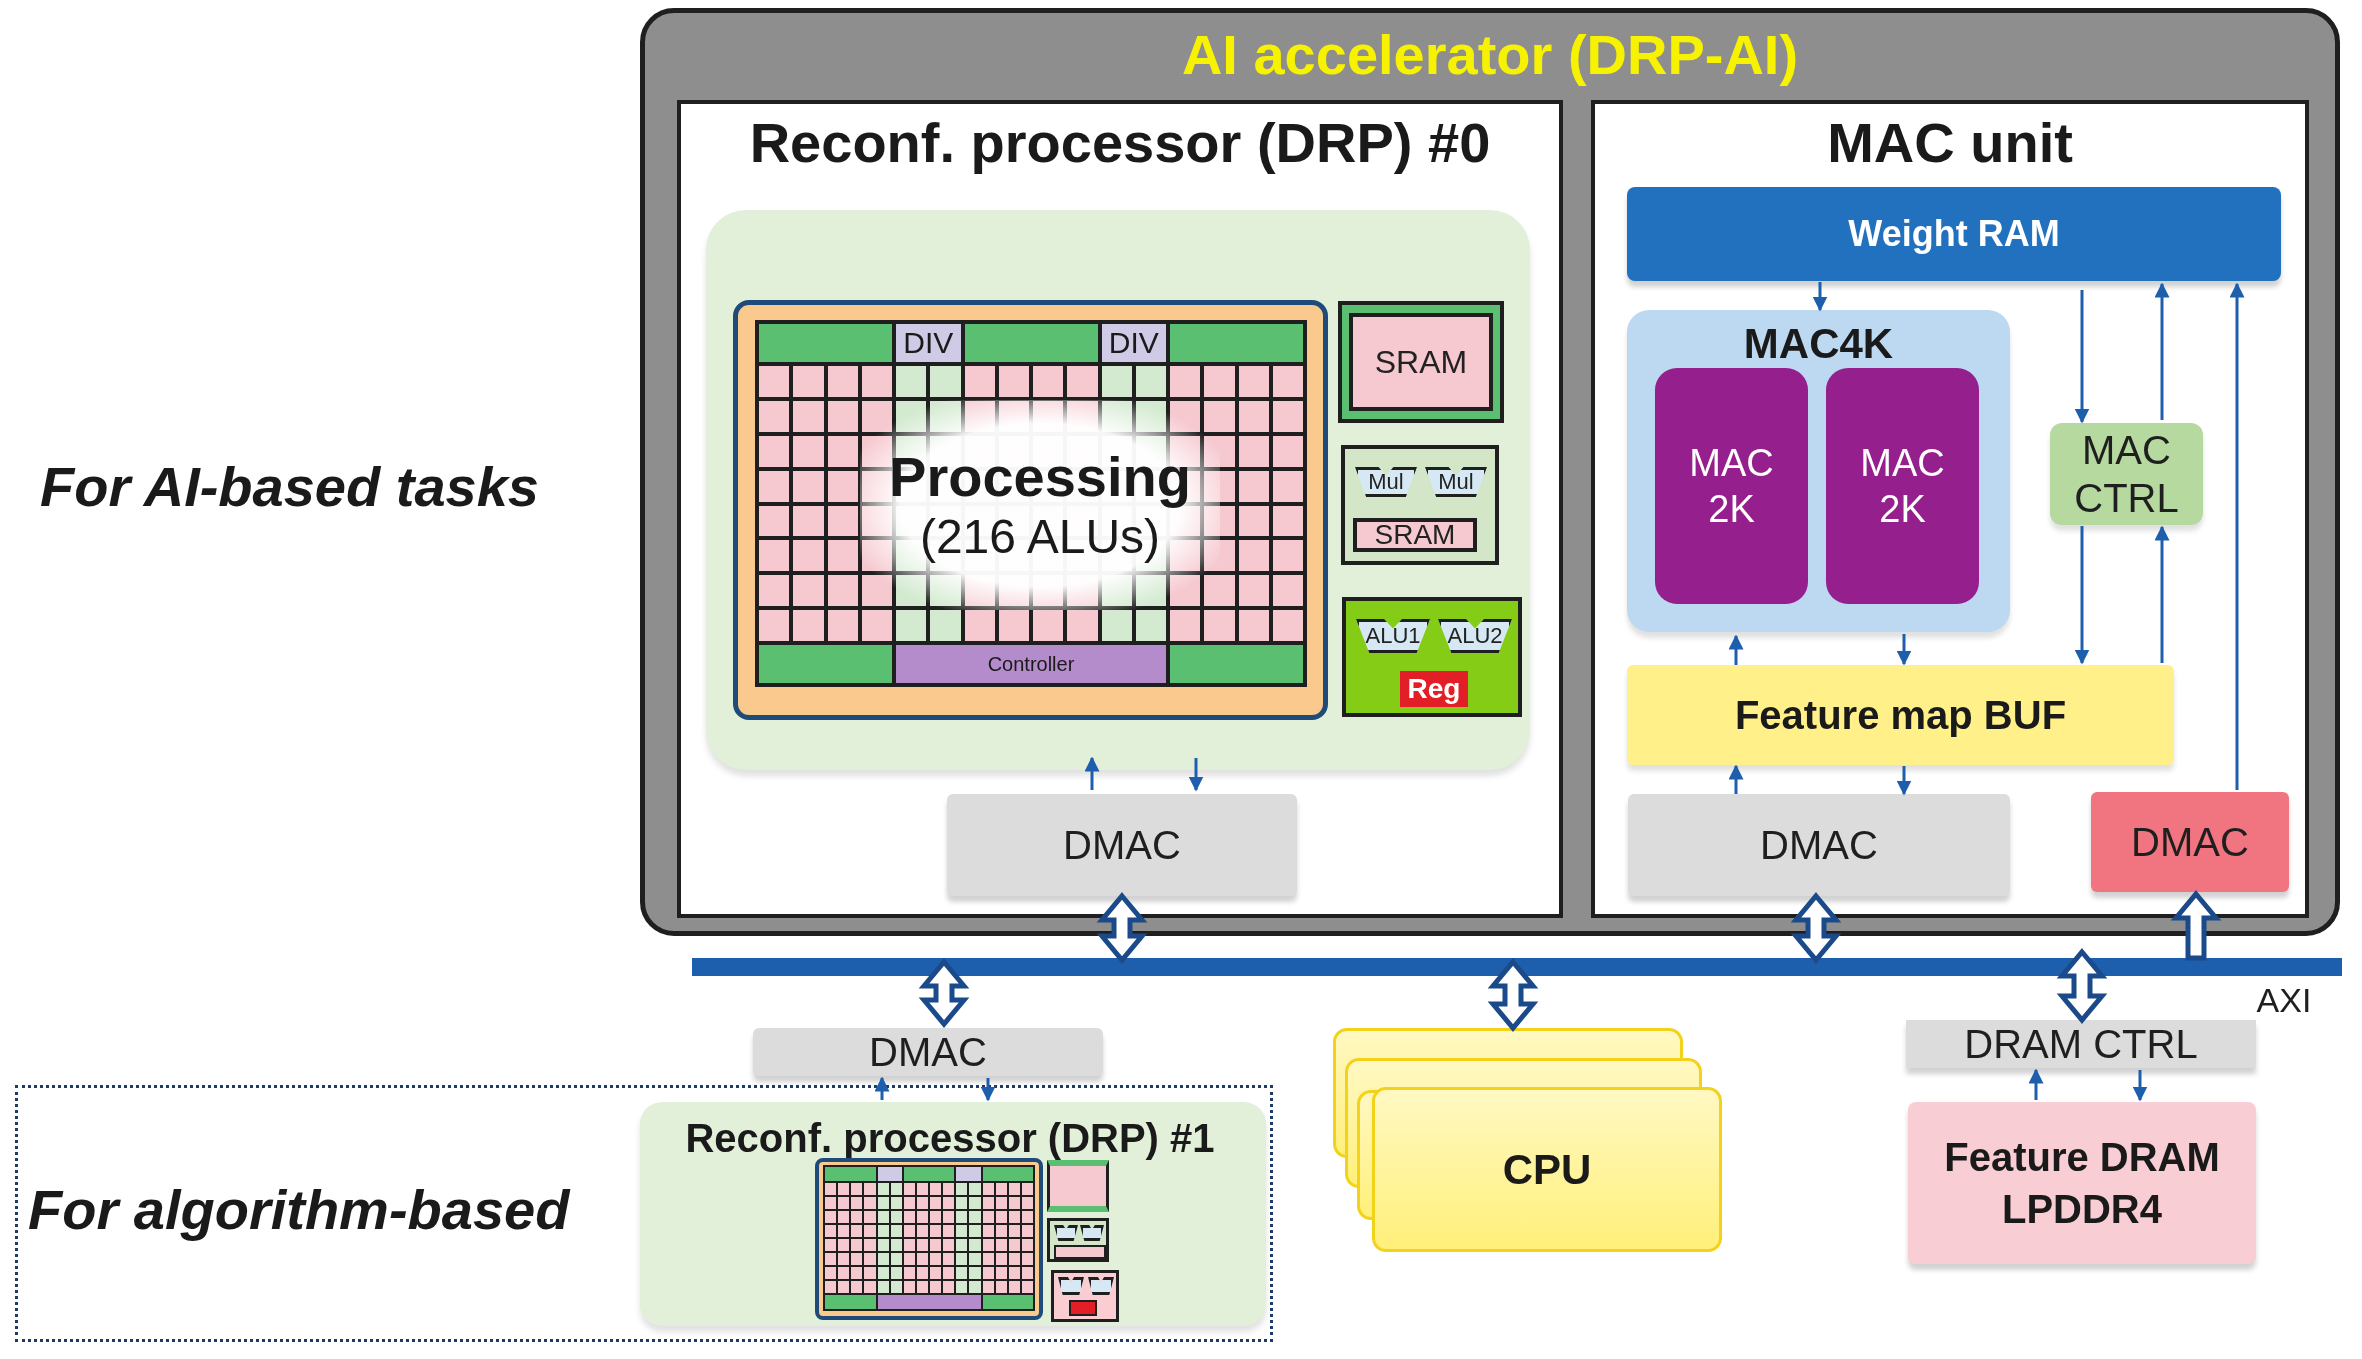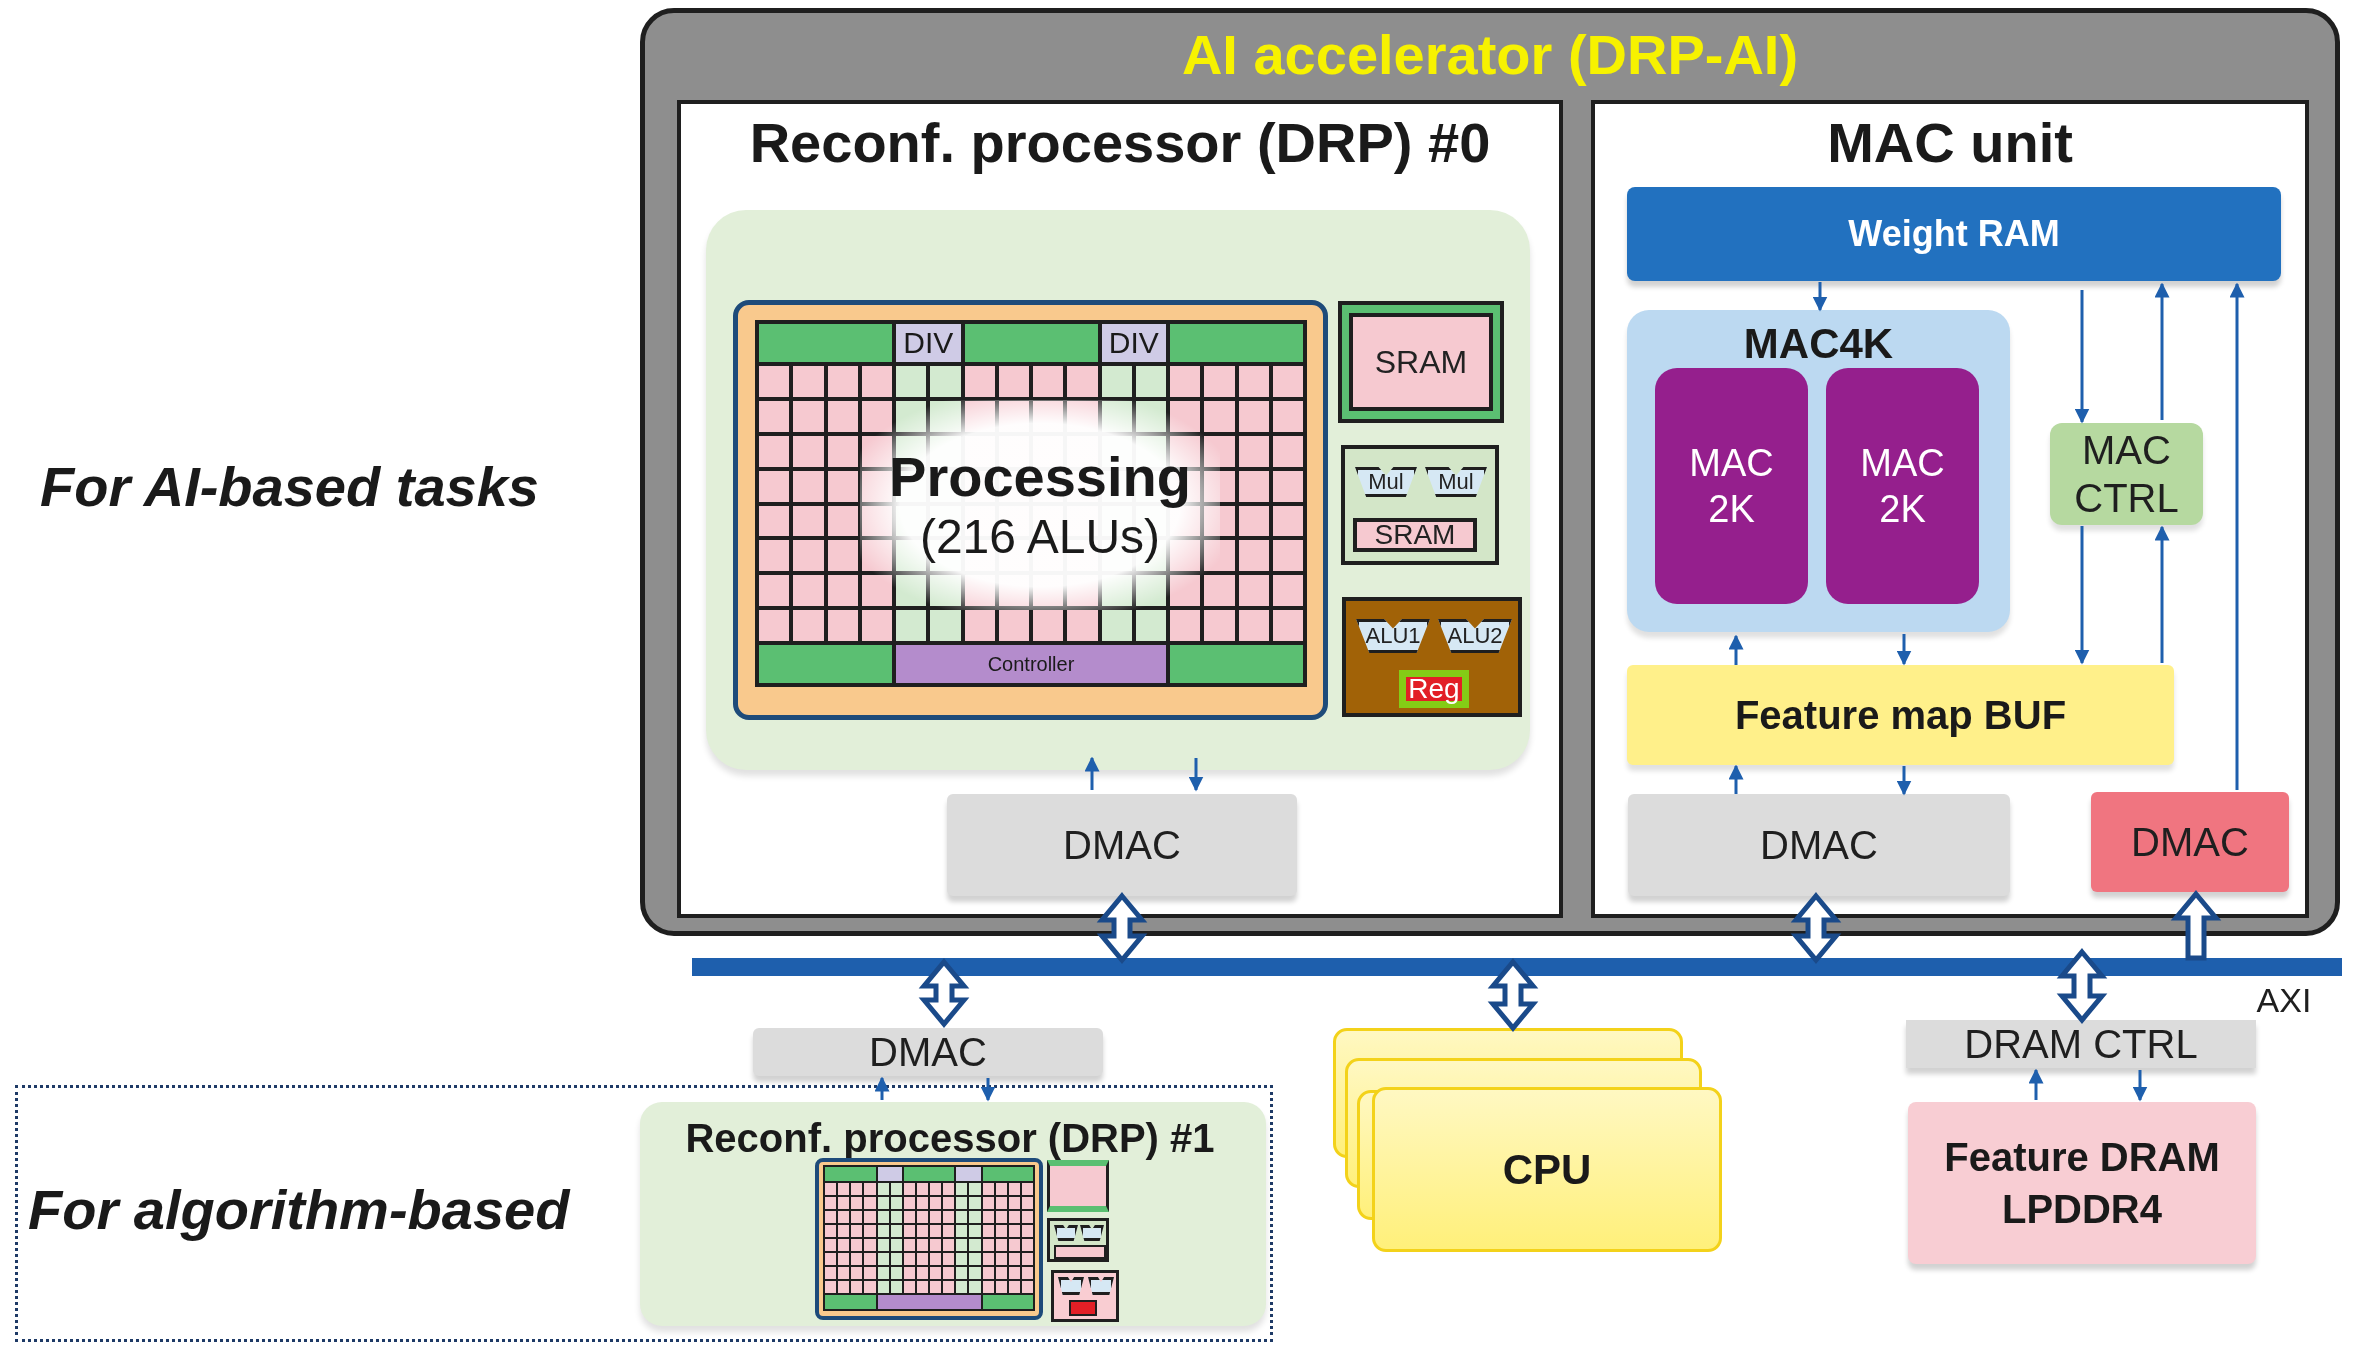--- a/index.html
+++ b/index.html
@@ -31,22 +31,22 @@
   #pe-text { left:860px; top:400px; width:360px; height:210px; flex-direction:column; background:radial-gradient(ellipse at center, rgba(255,255,255,0.96) 55%, rgba(255,255,255,0.0) 80%); }
   #pe-text .l1, #pe-text .l2 { font-weight:bold; font-size:56px; color:#1a1a1a; line-height:64px; }
   #pe-text .l3 { font-size:48px; color:#1a1a1a; line-height:56px; }
 
   
   #sram1-outer { left:1338px; top:301px; width:166px; height:122px; background:#5bbf72; border:4px solid #1f1f1f; }
   #sram1 { left:1349px; top:313px; width:144px; height:98px; background:#f6c9d0; border:4px solid #1f1f1f; font-size:32px; color:#222; }
   #mul-box { left:1341px; top:445px; width:158px; height:120px; background:#d3e6c8; border:4px solid #1f1f1f; }
   .trap { position:absolute; height:30px; background:#d6e8f4; border:3px solid #1f1f1f; clip-path:polygon(0 0, 38% 0, 50% 28%, 62% 0, 100% 0, 82% 100%, 18% 100%); font-size:22px; color:#222; display:flex; align-items:center; justify-content:center; box-sizing:border-box; }
   #sram2 { left:1353px; top:518px; width:124px; height:34px; background:#f6c9d0; border:4px solid #1f1f1f; font-size:28px; color:#222; }
-  #alu-box { left:1342px; top:597px; width:180px; height:120px; background:#a16207; border:4px solid #1f1f1f; }
-  #reg { left:1399px; top:670px; width:70px; height:38px; background:#e21f26; border:7px solid #84cc16; color:#ffffff; font-weight:normal; font-size:28px; }
+  #alu-box { left:1342px; top:597px; width:180px; height:120px; background:#84cc16; border:4px solid #1f1f1f; }
+  #reg { left:1399px; top:670px; width:70px; height:38px; background:#e21f26; border:1px solid #84cc16; color:#ffffff; font-weight:bold; font-size:28px; }
 
   
   .dmac { background:#dcdcdc; border-radius:6px; box-shadow:0 6px 5px rgba(0,0,0,0.18); color:#1f1f1f; font-size:40px; }
   #dmac-drp0 { left:947px; top:794px; width:350px; height:102px; }
   #dmac-mac  { left:1628px; top:794px; width:382px; height:102px; }
   #dmac-red  { left:2091px; top:792px; width:198px; height:100px; background:#f07580; }
 
   
   #wram { left:1627px; top:187px; width:654px; height:94px; background:#2271bf; border-radius:8px; box-shadow:0 6px 5px rgba(0,0,0,0.18); color:#ffffff; font-weight:bold; font-size:36px; flex-direction:column; line-height:44px; }
   #mac4k { left:1627px; top:310px; width:383px; height:322px; background:#bcd9f1; border-radius:22px; box-shadow:0 6px 5px rgba(0,0,0,0.12); }

